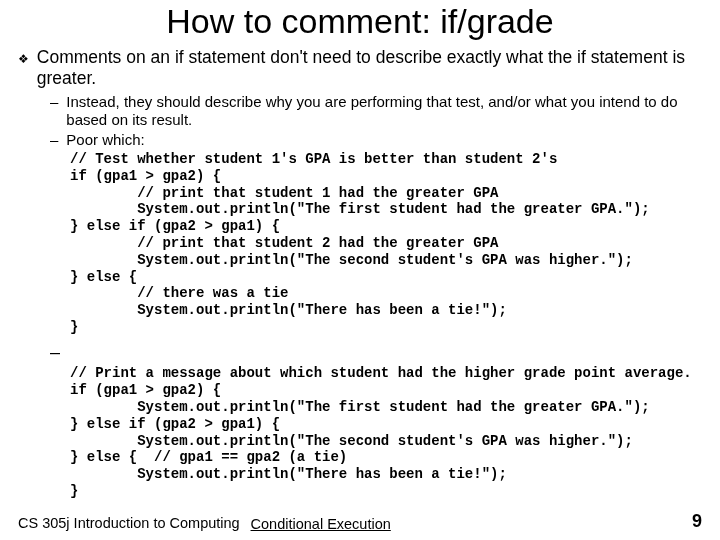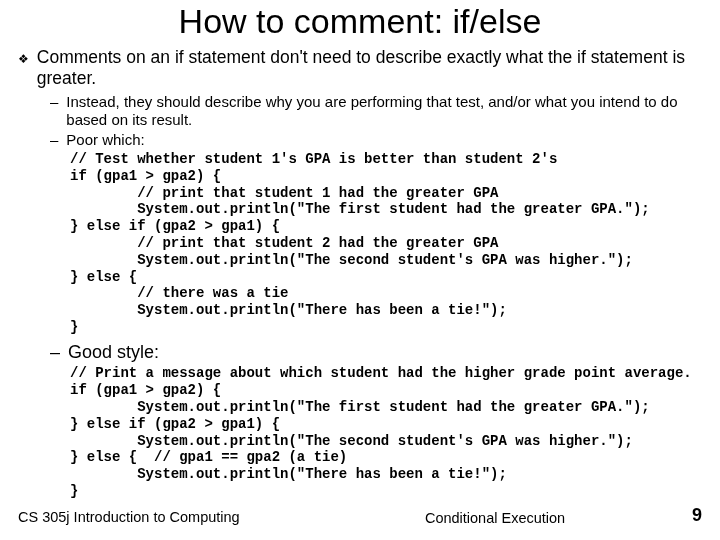--- a/index.html
+++ b/index.html
@@ -52,46 +52,47 @@
     font-family: "Courier New", Courier, monospace;
     font-weight: bold;
     font-size: 14px;
     line-height: 1.2;
     white-space: pre;
     margin-left: 52px;
     margin-bottom: 6px;
   }
   .footer {
     position: absolute;
-    bottom: 14px;
+    bottom: 8px;
     left: 18px;
     right: 18px;
     display: flex;
     align-items: flex-end;
     font-size: 14.5px;
   }
   .footer-left {
     width: 34%;
     line-height: 1.2;
   }
   .footer-center {
     width: 46%;
-    text-align: right;
+    text-align: left;
+    text-decoration: underline;
   }
   .footer-right {
     width: 20%;
     text-align: right;
     font-weight: bold;
     font-size: 18px;
   }
 </style>
 </head>
 <body>
 
-<div class="title">How to comment: if/else</div>
+<div class="title">How to comment: if/grade</div>
 
 <div class="bullet-main">
   <span class="marker">❖</span>
   <span>Comments on an if statement don't need to describe exactly what the if statement is greater.</span>
 </div>
 
 <div class="sub-list">
   <div class="sub-item">
     <span class="dash">–</span>
     <span>Instead, they should describe why you are performing that test, and/or what you intend to do based on its result.</span>
@@ -110,21 +111,20 @@
         // print that student 2 had the greater GPA
         System.out.println("The second student's GPA was higher.");
 } else {
         // there was a tie
         System.out.println("There has been a tie!");
 }</div>
 
 <div class="sub-list">
   <div class="sub-item big">
     <span class="dash">–</span>
-    <span>Good style:</span>
   </div>
 </div>
 
 <div class="code-block">// Print a message about which student had the higher grade point average.
 if (gpa1 &gt; gpa2) {
         System.out.println("The first student had the greater GPA.");
 } else if (gpa2 &gt; gpa1) {
         System.out.println("The second student's GPA was higher.");
 } else {  // gpa1 == gpa2 (a tie)
         System.out.println("There has been a tie!");

